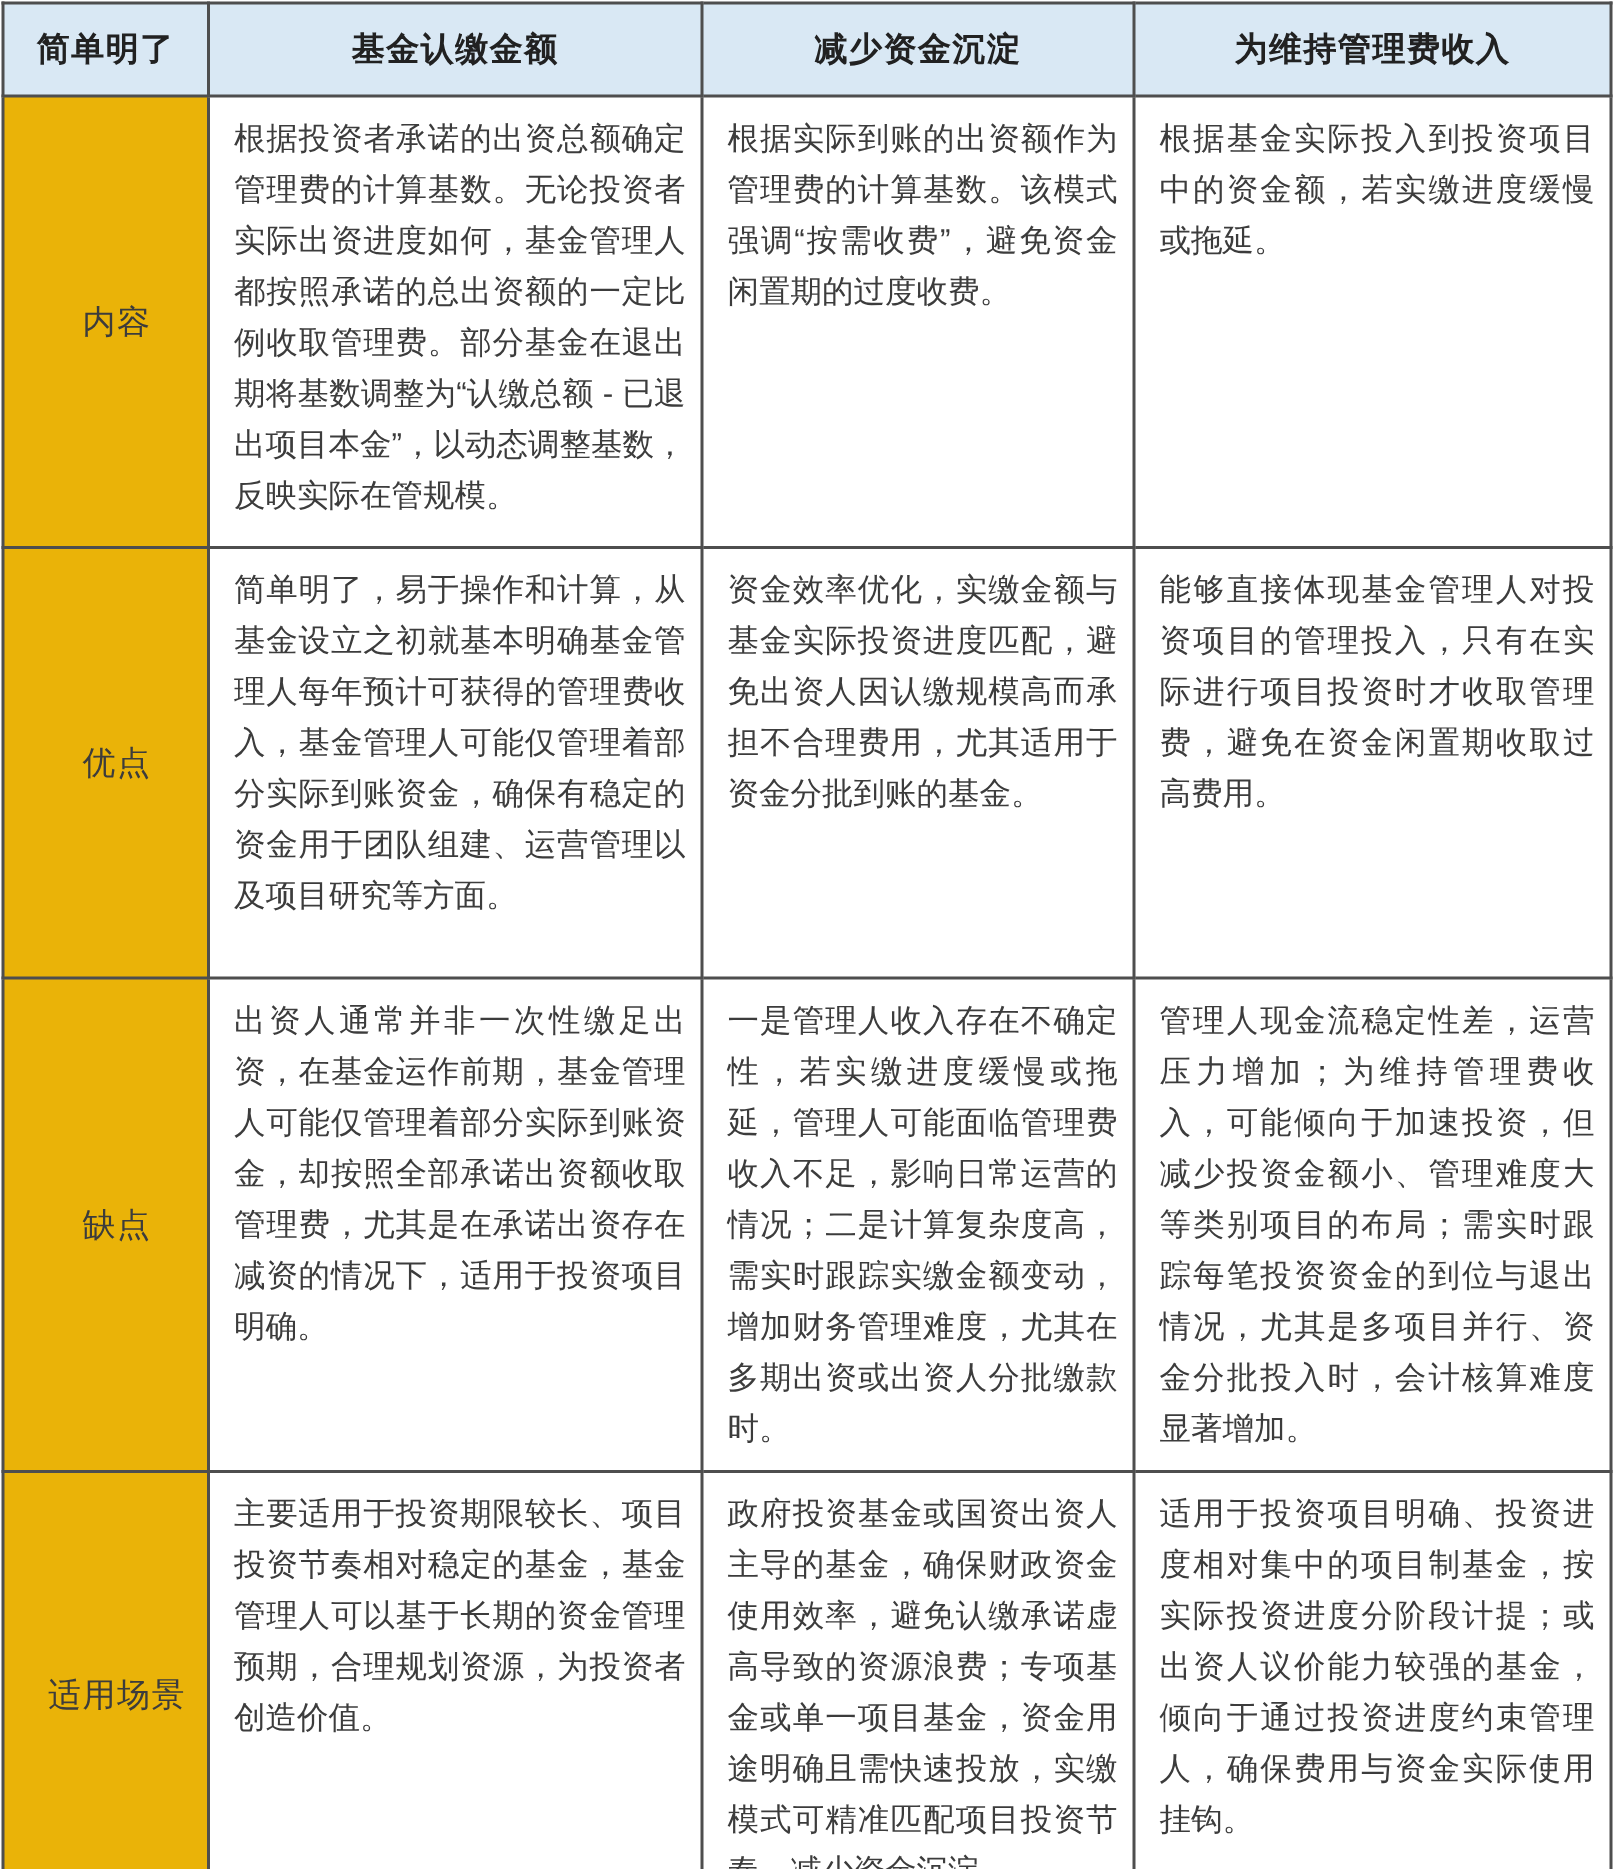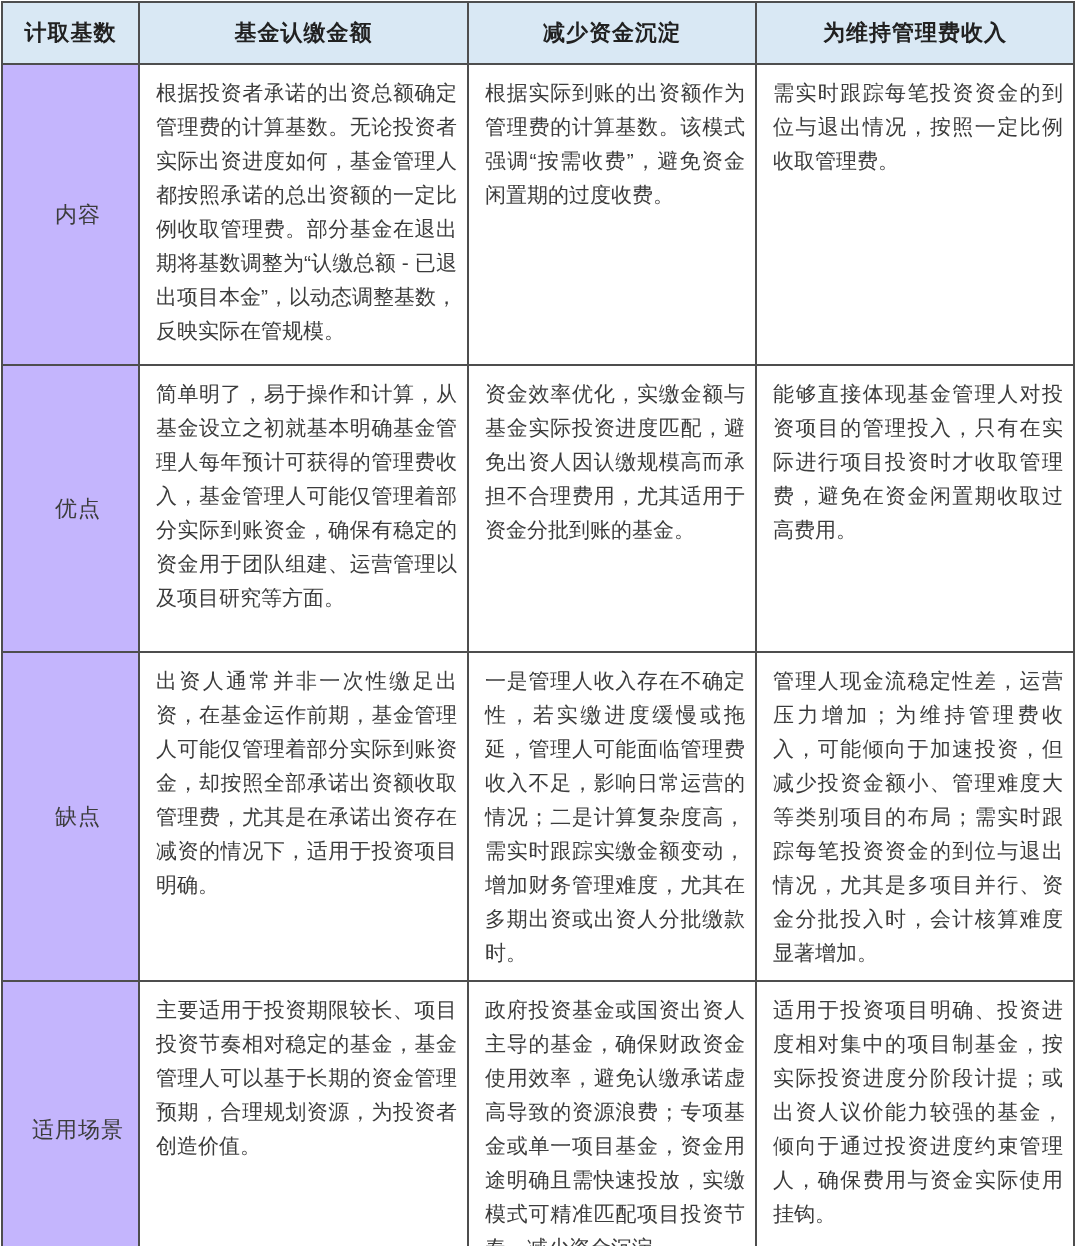--- a/index.html
+++ b/index.html
@@ -46,21 +46,21 @@
     letter-spacing: 1px;
     padding: 0 4px;
   }
   
   td.rowlabel {
     text-align: center;
     vertical-align: middle;
     font-size: 22px;
     color: #3c3c3c;
     letter-spacing: 1px;
-    background: #c4b5fd;
+    background: #eab308;
   }
   
   td.body {
     vertical-align: top;
     padding: 11px 10px 10px 12px;
     font-size: 21px;
     line-height: 34px;
     color: #3c3c3c;
     text-align: justify;
     text-justify: inter-character;
@@ -77,31 +77,31 @@
 <div class="page">
   <table class="cmp">
     <colgroup>
       <col class="c0">
         <col class="c1">
         <col class="c2">
         <col class="c3">
     </colgroup>
     <tbody>
       <tr class="hdr">
-        <th>计取基数</th>
+        <th>简单明了</th>
         <th>基金认缴金额</th>
         <th>减少资金沉淀</th>
         <th>为维持管理费收入</th>
       </tr>
 
       <tr class="r-content">
         <td class="rowlabel">内容</td>
         <td class="body">根据投资者承诺的出资总额确定管理费的计算基数。无论投资者实际出资进度如何，基金管理人都按照承诺的总出资额的一定比例收取管理费。部分基金在退出期将基数调整为“认缴总额 - 已退出项目本金”，以动态调整基数，反映实际在管规模。</td>
         <td class="body">根据实际到账的出资额作为管理费的计算基数。该模式强调“按需收费”，避免资金闲置期的过度收费。</td>
-        <td class="body">需实时跟踪每笔投资资金的到位与退出情况，按照一定比例收取管理费。</td>
+        <td class="body">根据基金实际投入到投资项目中的资金额，若实缴进度缓慢或拖延。</td>
       </tr>
 
       <tr class="r-pros">
         <td class="rowlabel">优点</td>
         <td class="body">简单明了，易于操作和计算，从基金设立之初就基本明确基金管理人每年预计可获得的管理费收入，基金管理人可能仅管理着部分实际到账资金，确保有稳定的资金用于团队组建、运营管理以及项目研究等方面。</td>
         <td class="body">资金效率优化，实缴金额与基金实际投资进度匹配，避免出资人因认缴规模高而承担不合理费用，尤其适用于资金分批到账的基金。</td>
         <td class="body">能够直接体现基金管理人对投资项目的管理投入，只有在实际进行项目投资时才收取管理费，避免在资金闲置期收取过高费用。</td>
       </tr>
 
       <tr class="r-cons">

